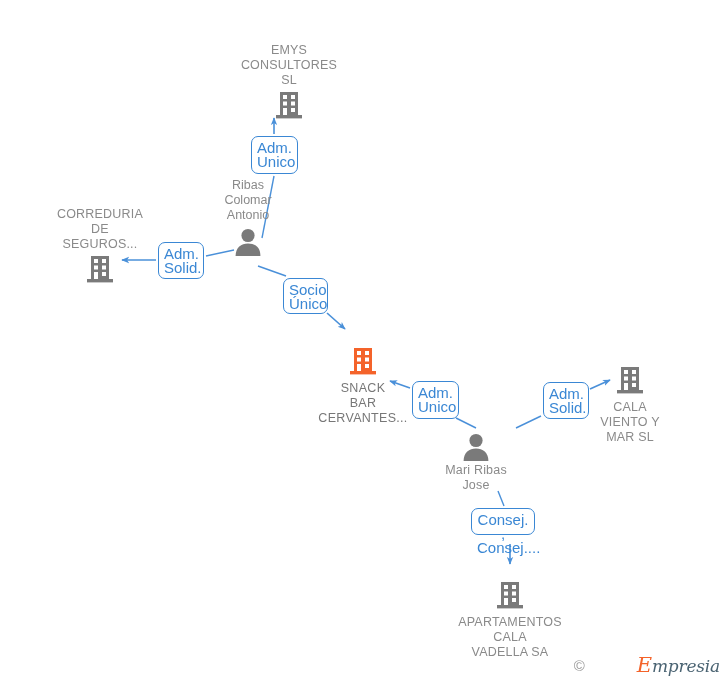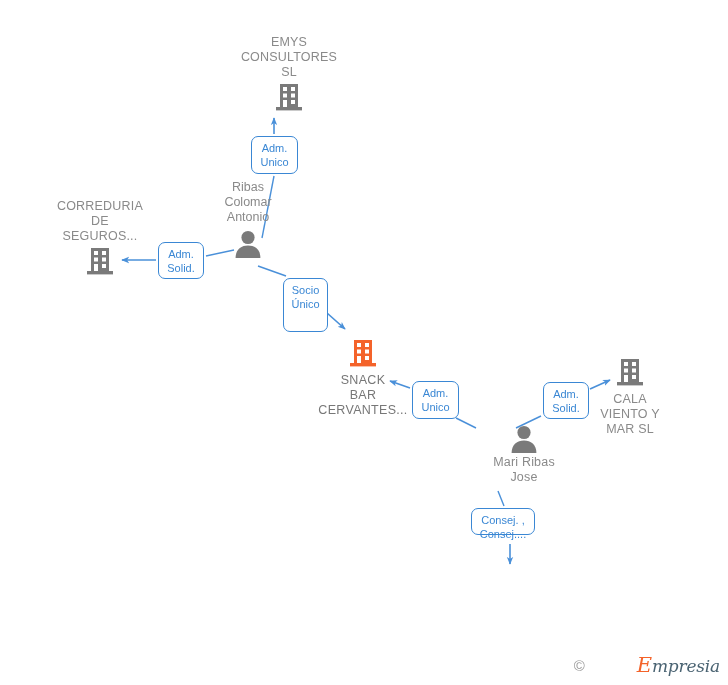--- a/index.html
+++ b/index.html
@@ -27,20 +27,21 @@
     pointer-events: none;
   }
 
   
   .node {
     position: absolute;
     width: 120px;
     margin-left: -60px;
     text-align: center;
     line-height: 15px;
+    margin-top: 8px;
   }
   .node .glyph {
     display: block;
     margin: 0 auto;
     line-height: 0;
   }
   .node .caption {
     display: block;
     font-size: 12.5px;
     color: #8a8a8a;
@@ -65,21 +66,21 @@
   }
 
   
   .badge {
     position: absolute;
     box-sizing: border-box;
     border: 1.4px solid #3a87d4;
     border-radius: 7px;
     background: #ffffff;
     color: #3a87d4;
-    font-size: 11px;
+    font-size: 15px;
     line-height: 14px;
     text-align: center;
     padding: 4px 5px 16px 5px;
     white-space: pre-line;
     z-index: 4;
   }
 
   
   #watermark {
     position: absolute;
@@ -167,21 +168,21 @@
         <rect x="11" y="7" width="4" height="4" fill="#ffffff"></rect>
         <rect x="19" y="7" width="4" height="4" fill="#ffffff"></rect>
         <rect x="11" y="13.5" width="4" height="4" fill="#ffffff"></rect>
         <rect x="19" y="13.5" width="4" height="4" fill="#ffffff"></rect>
         <rect x="11" y="20" width="4" height="7" fill="#ffffff"></rect>
         <rect x="19" y="20" width="4" height="4" fill="#ffffff"></rect>
       </svg>
     </span>
   </div>
 
-  <div class="node person" style="left:248px; top:180px;">
+  <div class="node person" style="left:248px; top:170px;">
     <span class="caption-above">Ribas
 Colomar
 Antonio</span>
     <span class="glyph">
       <svg width="30" height="30" viewBox="0 0 30 30" xmlns="http://www.w3.org/2000/svg">
         <circle cx="15" cy="9.5" r="6.6" fill="#7a7a7a"></circle>
         <path d="M 2.6 30 C 2.6 21.2 8.2 17.4 15 17.4 C 21.8 17.4 27.4 21.2 27.4 30 Z" fill="#7a7a7a"></path>
       </svg>
     </span>
   </div>
@@ -215,39 +216,56 @@
         <rect x="19" y="13.5" width="4" height="4" fill="#ffffff"></rect>
         <rect x="11" y="20" width="4" height="7" fill="#ffffff"></rect>
         <rect x="19" y="20" width="4" height="4" fill="#ffffff"></rect>
       </svg>
     </span>
     <span class="caption">CALA
 VIENTO Y
 MAR  SL</span>
   </div>
 
-  <div class="node person" style="left:524px; top:423px;">
+  <div class="node person" style="left:476px; top:423px;">
     <span class="glyph">
       <svg width="30" height="30" viewBox="0 0 30 30" xmlns="http://www.w3.org/2000/svg">
         <circle cx="15" cy="9.5" r="6.6" fill="#7a7a7a"></circle>
         <path d="M 2.6 30 C 2.6 21.2 8.2 17.4 15 17.4 C 21.8 17.4 27.4 21.2 27.4 30 Z" fill="#7a7a7a"></path>
       </svg>
     </span>
     <span class="caption">Mari Ribas
 Jose</span>
   </div>
 
+  <div class="node company" style="left:510px; top:570px;">
+    <span class="glyph">
+      <svg width="34" height="34" viewBox="0 0 34 34" xmlns="http://www.w3.org/2000/svg">
+        <rect x="8" y="4" width="18" height="25" fill="#7a7a7a"></rect>
+        <rect x="4" y="27" width="26" height="3.4" fill="#7a7a7a"></rect>
+        <rect x="11" y="7" width="4" height="4" fill="#ffffff"></rect>
+        <rect x="19" y="7" width="4" height="4" fill="#ffffff"></rect>
+        <rect x="11" y="13.5" width="4" height="4" fill="#ffffff"></rect>
+        <rect x="19" y="13.5" width="4" height="4" fill="#ffffff"></rect>
+        <rect x="11" y="20" width="4" height="7" fill="#ffffff"></rect>
+        <rect x="19" y="20" width="4" height="4" fill="#ffffff"></rect>
+      </svg>
+    </span>
+    <span class="caption">APARTAMENTOS
+CALA
+VADELLA SA</span>
+  </div>
 
   <div class="badge" style="left:251px; top:136px; width:47px; height:38px;">Adm.
 Unico</div>
 
   <div class="badge" style="left:158px; top:242px; width:46px; height:37px;">Adm.
 Solid.</div>
 
-  <div class="badge" style="left:283px; top:278px; width:45px; height:54px;">Socio
+  <div class="badge" style="left:283px; top:278px; width:45px; height:36px;">Socio
 Único</div>
 
   <div class="badge" style="left:412px; top:381px; width:47px; height:38px;">Adm.
 Unico</div>
 
   <div class="badge" style="left:543px; top:382px; width:46px; height:37px;">Adm.
 Solid.</div>
 
   <div class="badge" style="left:471px; top:508px; width:64px; height:27px;">Consej. ,
 Consej....</div>

